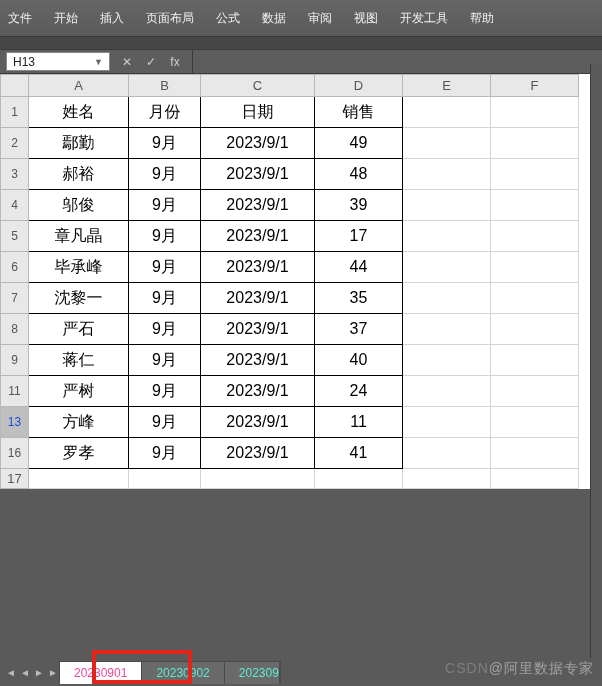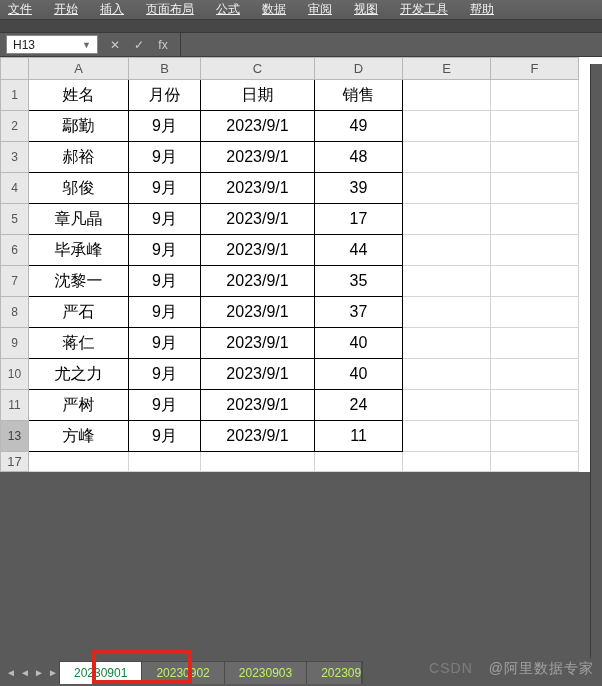--- a/index.html
+++ b/index.html
@@ -1,61 +1,61 @@
 <!DOCTYPE html>
 <html><head>
 <meta charset="utf-8">
 <style>
   * { box-sizing: border-box; margin: 0; padding: 0; }
   body { font-family: "Microsoft YaHei", "SimSun", Arial, sans-serif; font-size: 13px; background: #5a5a5a; color: #e6e6e6; width: 602px; height: 686px; overflow: hidden; position: relative; }
   
   
-  .menubar { display: flex; align-items: center; height: 19px; background: linear-gradient(#666,#5a5a5a); padding: 0 8px; gap: 22px; color: #f0f0f0; font-size: 12px; text-decoration: underline; }
+  .menubar { display: flex; align-items: center; height: 36px; background: linear-gradient(#666,#5a5a5a); padding: 0 8px; gap: 22px; color: #f0f0f0; font-size: 12px; }
   .menubar span { cursor: default; }
   
   
   .ribbon-strip { height: 14px; background: #474747; border-top: 1px solid #3a3a3a; border-bottom: 1px solid #3a3a3a; }
   
   
   .fbar { display: flex; align-items: stretch; height: 24px; background: #5d5d5d; border-bottom: 1px solid #3a3a3a; }
-  .namebox { width: 92px; background: #fff; color: #222; display: flex; align-items: center; padding: 0 6px; border: 1px solid #888; margin: 2px 0 2px 6px; font-size: 12px; justify-content: space-between; }
+  .namebox { width: 104px; background: #fff; color: #222; display: flex; align-items: center; padding: 0 6px; border: 1px solid #888; margin: 2px 0 2px 6px; font-size: 12px; justify-content: space-between; }
   .namebox .dd { font-size: 9px; color: #666; }
   .fbar-btns { display: flex; align-items: center; gap: 10px; padding: 0 10px; color: #ccc; font-size: 12px; }
   .fbar-btns span { width: 14px; text-align: center; }
   .formula-input { flex: 1; background: #5d5d5d; border-left: 1px solid #3a3a3a; }
   
   
   .grid-wrap { position: relative; background: #fff; color: #000; }
   .sheet { border-collapse: collapse; table-layout: fixed; }
   .sheet td, .sheet th { border: 1px solid #c9c9c9; height: 31px; text-align: center; vertical-align: middle; font-size: 16px; background: #fff; color: #000; padding:0; }
   .sheet thead th { background: #e8e8e8; color: #555; font-weight: normal; font-size: 13px; height: 22px; border: 1px solid #b8b8b8; }
   .sheet th.corner { background: #e8e8e8; width: 28px; }
   .sheet td.rowhdr { background: #e8e8e8; color: #555; font-size: 12px; width: 28px; border: 1px solid #b8b8b8; text-align: center; }
-  .sheet td.rowhdr.sel { background: #bfbfbf; color: #404040; }
+  .sheet td.rowhdr.sel { background: #bfbfbf; color: #1d4ed8; }
   .colA { width: 100px; }
   .colB { width: 72px; }
   .colC { width: 114px; }
   .colD { width: 88px; }
   .colE { width: 88px; }
   .colF { width: 88px; }
   .data td.d { border: 1px solid #000; }
   .data td.blank { border: 1px solid #d4d4d4; }
   .data tr.thin td { height: 20px; font-size:13px; }
 
   
   .tabbar { position: absolute; left: 0; right: 0; bottom: 0; height: 28px; background: #5a5a5a; display: flex; align-items: center; padding: 0 4px; gap: 0; color: #ddd; font-size: 12px; }
   .navbtn { width: 14px; text-align: center; color: #bbb; font-size: 10px; padding: 0 2px; }
-  .tab { padding: 4px 14px; background: #6a6a6a; border: 1px solid #4a4a4a; border-bottom: none; margin-left: -1px; color: #bef264; position: relative; }
-  .tab.active { background: #fff; color: #15803d; }
+  .tab { padding: 4px 14px; background: #6a6a6a; border: 1px solid #4a4a4a; border-bottom: none; margin-left: -1px; color: #5eead4; position: relative; }
+  .tab.active { background: #fff; color: #ec4899; }
   .tab.cut { overflow: hidden; white-space: nowrap; }
   .highlight-box { position: absolute; border: 4px solid #e1251b; pointer-events: none; }
   
   
   .wm { position: absolute; right: 8px; bottom: 8px; color: rgba(230,230,230,0.5); font-size: 14px; letter-spacing: 1px; pointer-events: none; }
-  .wm .l { opacity:0.5; margin-right:16px;}
+  .wm .l { opacity:0.5; margin-right:0;}
   
   .rightedge { position:absolute; top:64px; right:0; width:12px; bottom:28px; background:#5a5a5a; border-left:1px solid #3a3a3a;}
 </style>
 </head>
 <body>
 
 <div class="menubar" id="menubar">
     <span>文件</span>
     <span>开始</span>
     <span>插入</span>
@@ -172,43 +172,43 @@
         <tr>
           <td class="rowhdr">9</td>
           <td class="d">蒋仁</td>
           <td class="d">9月</td>
           <td class="d">2023/9/1</td>
           <td class="d">40</td>
           <td class="blank"></td>
           <td class="blank"></td>
         </tr>
         <tr>
-          <td class="rowhdr">10</td>
-          <td class="d">尤之力</td>
-          <td class="d">9月</td>
-          <td class="d">2023/9/1</td>
-          <td class="d">40</td>
-          <td class="blank"></td>
-          <td class="blank"></td>
-        </tr>
-        <tr>
           <td class="rowhdr">11</td>
           <td class="d">严树</td>
           <td class="d">9月</td>
           <td class="d">2023/9/1</td>
           <td class="d">24</td>
           <td class="blank"></td>
           <td class="blank"></td>
         </tr>
         <tr>
           <td class="rowhdr sel">13</td>
           <td class="d">方峰</td>
           <td class="d">9月</td>
           <td class="d">2023/9/1</td>
           <td class="d">11</td>
+          <td class="blank"></td>
+          <td class="blank"></td>
+        </tr>
+        <tr>
+          <td class="rowhdr">16</td>
+          <td class="d">罗孝</td>
+          <td class="d">9月</td>
+          <td class="d">2023/9/1</td>
+          <td class="d">41</td>
           <td class="blank"></td>
           <td class="blank"></td>
         </tr>
         <tr class="thin">
           <td class="rowhdr">17</td>
           <td class="blank"></td>
           <td class="blank"></td>
           <td class="blank"></td>
           <td class="blank"></td>
           <td class="blank"></td>
@@ -220,21 +220,20 @@
 
 <div class="rightedge"></div>
 
 <div class="tabbar" id="tabbar">
     <span class="navbtn">◄</span>
     <span class="navbtn">◄</span>
     <span class="navbtn">►</span>
     <span class="navbtn">►</span>
     <div class="tab active">20230901</div>
     <div class="tab">20230902</div>
-    <div class="tab">20230903</div>
     <div class="tab cut" style="max-width: 56px;">20230904</div>
     <div class="tab cut" style="max-width: 0px; padding: 4px 0px;">Sheet1</div>
   </div>
 
 <div class="highlight-box" id="hl" style="left: 92px; bottom: 2px; width: 100px; height: 34px;"></div>
 
 <div class="wm">
   <span class="l">CSDN</span><span>@阿里数据专家</span>
 </div>
 

